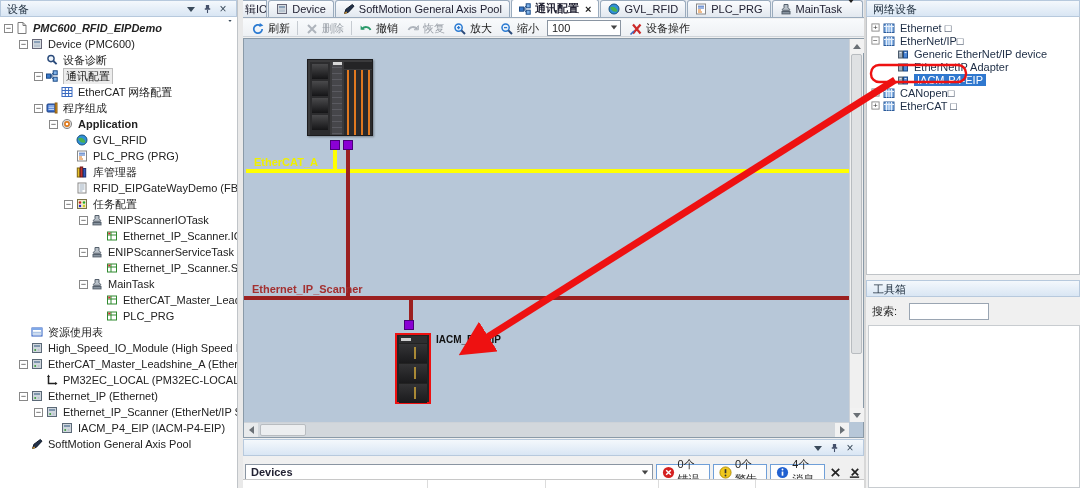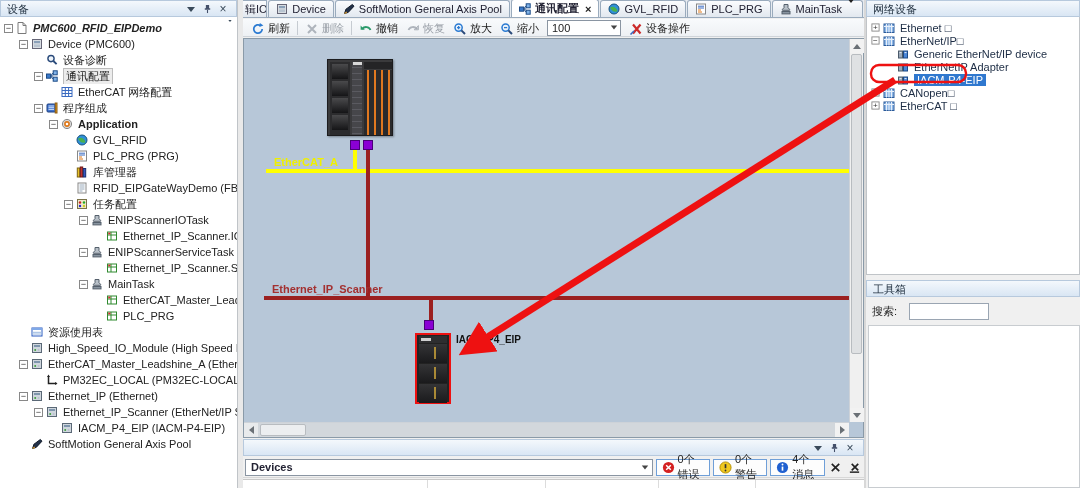--- a/index.html
+++ b/index.html
@@ -58,21 +58,21 @@
   .tbtn.dis { color:#9aa0a8; }
   .tbtn.dis svg * { stroke:#aeb4bc !important; fill-opacity:.45; }
   .tsep { width:1px; height:14px; background:#c6cbd1; margin:0 3px; }
   #zoomcombo { display:flex; align-items:center; width:74px; height:16px; border:1px solid #8a95a2; background:#fff; margin:0 4px; padding-left:4px; font-size:11px; }
   #zoomcombo .sp { flex:1; }
   #zoomcombo .dd { width:13px; height:14px; display:flex; align-items:center; justify-content:center; }
   #zoomcombo .tri-d { border-top-color:#444; transform:scale(.8); }
 
   
   #canvaswrap { position:absolute; left:0; top:38px; right:0; height:400px; background:#b7c7d8; border:1px solid #8a9aa8; }
-  #cview { position:absolute; left:0; top:0; right:14px; bottom:15px; overflow:hidden; background:#b7c7d8;margin-left:20px; }
+  #cview { position:absolute; left:0; top:0; right:14px; bottom:15px; overflow:hidden; background:#b7c7d8; }
   .busline { position:absolute; height:4px; }
   .vline { position:absolute; width:4px; }
   .conn { position:absolute; width:10px; height:10px; background:#8a00d4; border:1px solid #4a0078; }
   .netlabel { position:absolute; font-size:11px; font-weight:bold; }
 
   
   #plc { position:absolute; left:63px; top:20px; width:66px; height:77px; background:#3a3a3c; border:1px solid #1c1c1e; box-shadow:1px 1px 2px rgba(0,0,0,.35); }
   #plc .lcol { position:absolute; left:2px; top:2px; width:20px; height:73px; background:#2c2c2e; }
   #plc .lcol .slot { height:15px; margin:2px 2px; background:linear-gradient(#4a4a4c,#151517); }
   #plc .mcol { position:absolute; left:24px; top:2px; width:10px; height:73px; background:#46464a;
@@ -97,21 +97,21 @@
   .tri-u2 { width:0;height:0;border-left:4px solid transparent;border-right:4px solid transparent;border-bottom:5px solid #6a7076; }
   .tri-d2 { width:0;height:0;border-left:4px solid transparent;border-right:4px solid transparent;border-top:5px solid #6a7076; }
   .tri-l2 { width:0;height:0;border-top:4px solid transparent;border-bottom:4px solid transparent;border-right:5px solid #6a7076; }
   .tri-r2 { width:0;height:0;border-top:4px solid transparent;border-bottom:4px solid transparent;border-left:5px solid #6a7076; }
   #vthumb { position:absolute; left:1px; right:1px; top:15px; height:300px; background:#dfe1e3; border:1px solid #b8bcc0; border-radius:2px; }
   #hthumb { position:absolute; top:1px; height:12px; left:16px; width:46px; background:#eceef0; border:1px solid #b8bcc0; border-radius:2px; }
 
   
   #msgs { position:absolute; left:0; right:0; bottom:0; height:49px; background:#f0f0f0; }
   #msghead { position:absolute; left:0; top:0; right:0; }
-  #msgtools { position:absolute; left:0; top:18px; right:0; height:21px; background:#f0f0f0; display:flex; align-items:center; padding:1px 2px; border-bottom:1px solid #d8d8d8; }
+  #msgtools { position:absolute; left:0; top:18px; right:0; height:31px; background:#f0f0f0; display:flex; align-items:center; padding:1px 2px; border-bottom:1px solid #d8d8d8; }
   #devcombo { width:497px; height:17px; background:#fff; border:1px solid #8a95a2; display:flex; align-items:center; padding-left:5px; font-size:11px; font-weight:bold; color:#223; }
   #devcombo .sp { flex:1; }
   #devcombo .dd { width:14px; display:flex; justify-content:center; }
   #devcombo .tri-d { transform:scale(.8); border-top-color:#444; }
   .filterbtn { display:flex; align-items:center; height:17px; border:1px solid #6f9fd8; background:#fdfdfd; padding:0 5px; margin-left:3px; font-size:11px; }
   .filterbtn .ico { width:13px; height:13px; margin-right:3px; }
   .filterbtn .ico svg { width:13px; height:13px; }
   .clearbtn { width:18px; height:16px; display:flex; align-items:center; justify-content:center; margin-left:4px; }
   .clearbtn svg { width:13px; height:13px; }
   #msggrid { position:absolute; left:0; top:40px; right:0; height:18px; background:#fff; border-top:1px solid #c8c8c8; }

